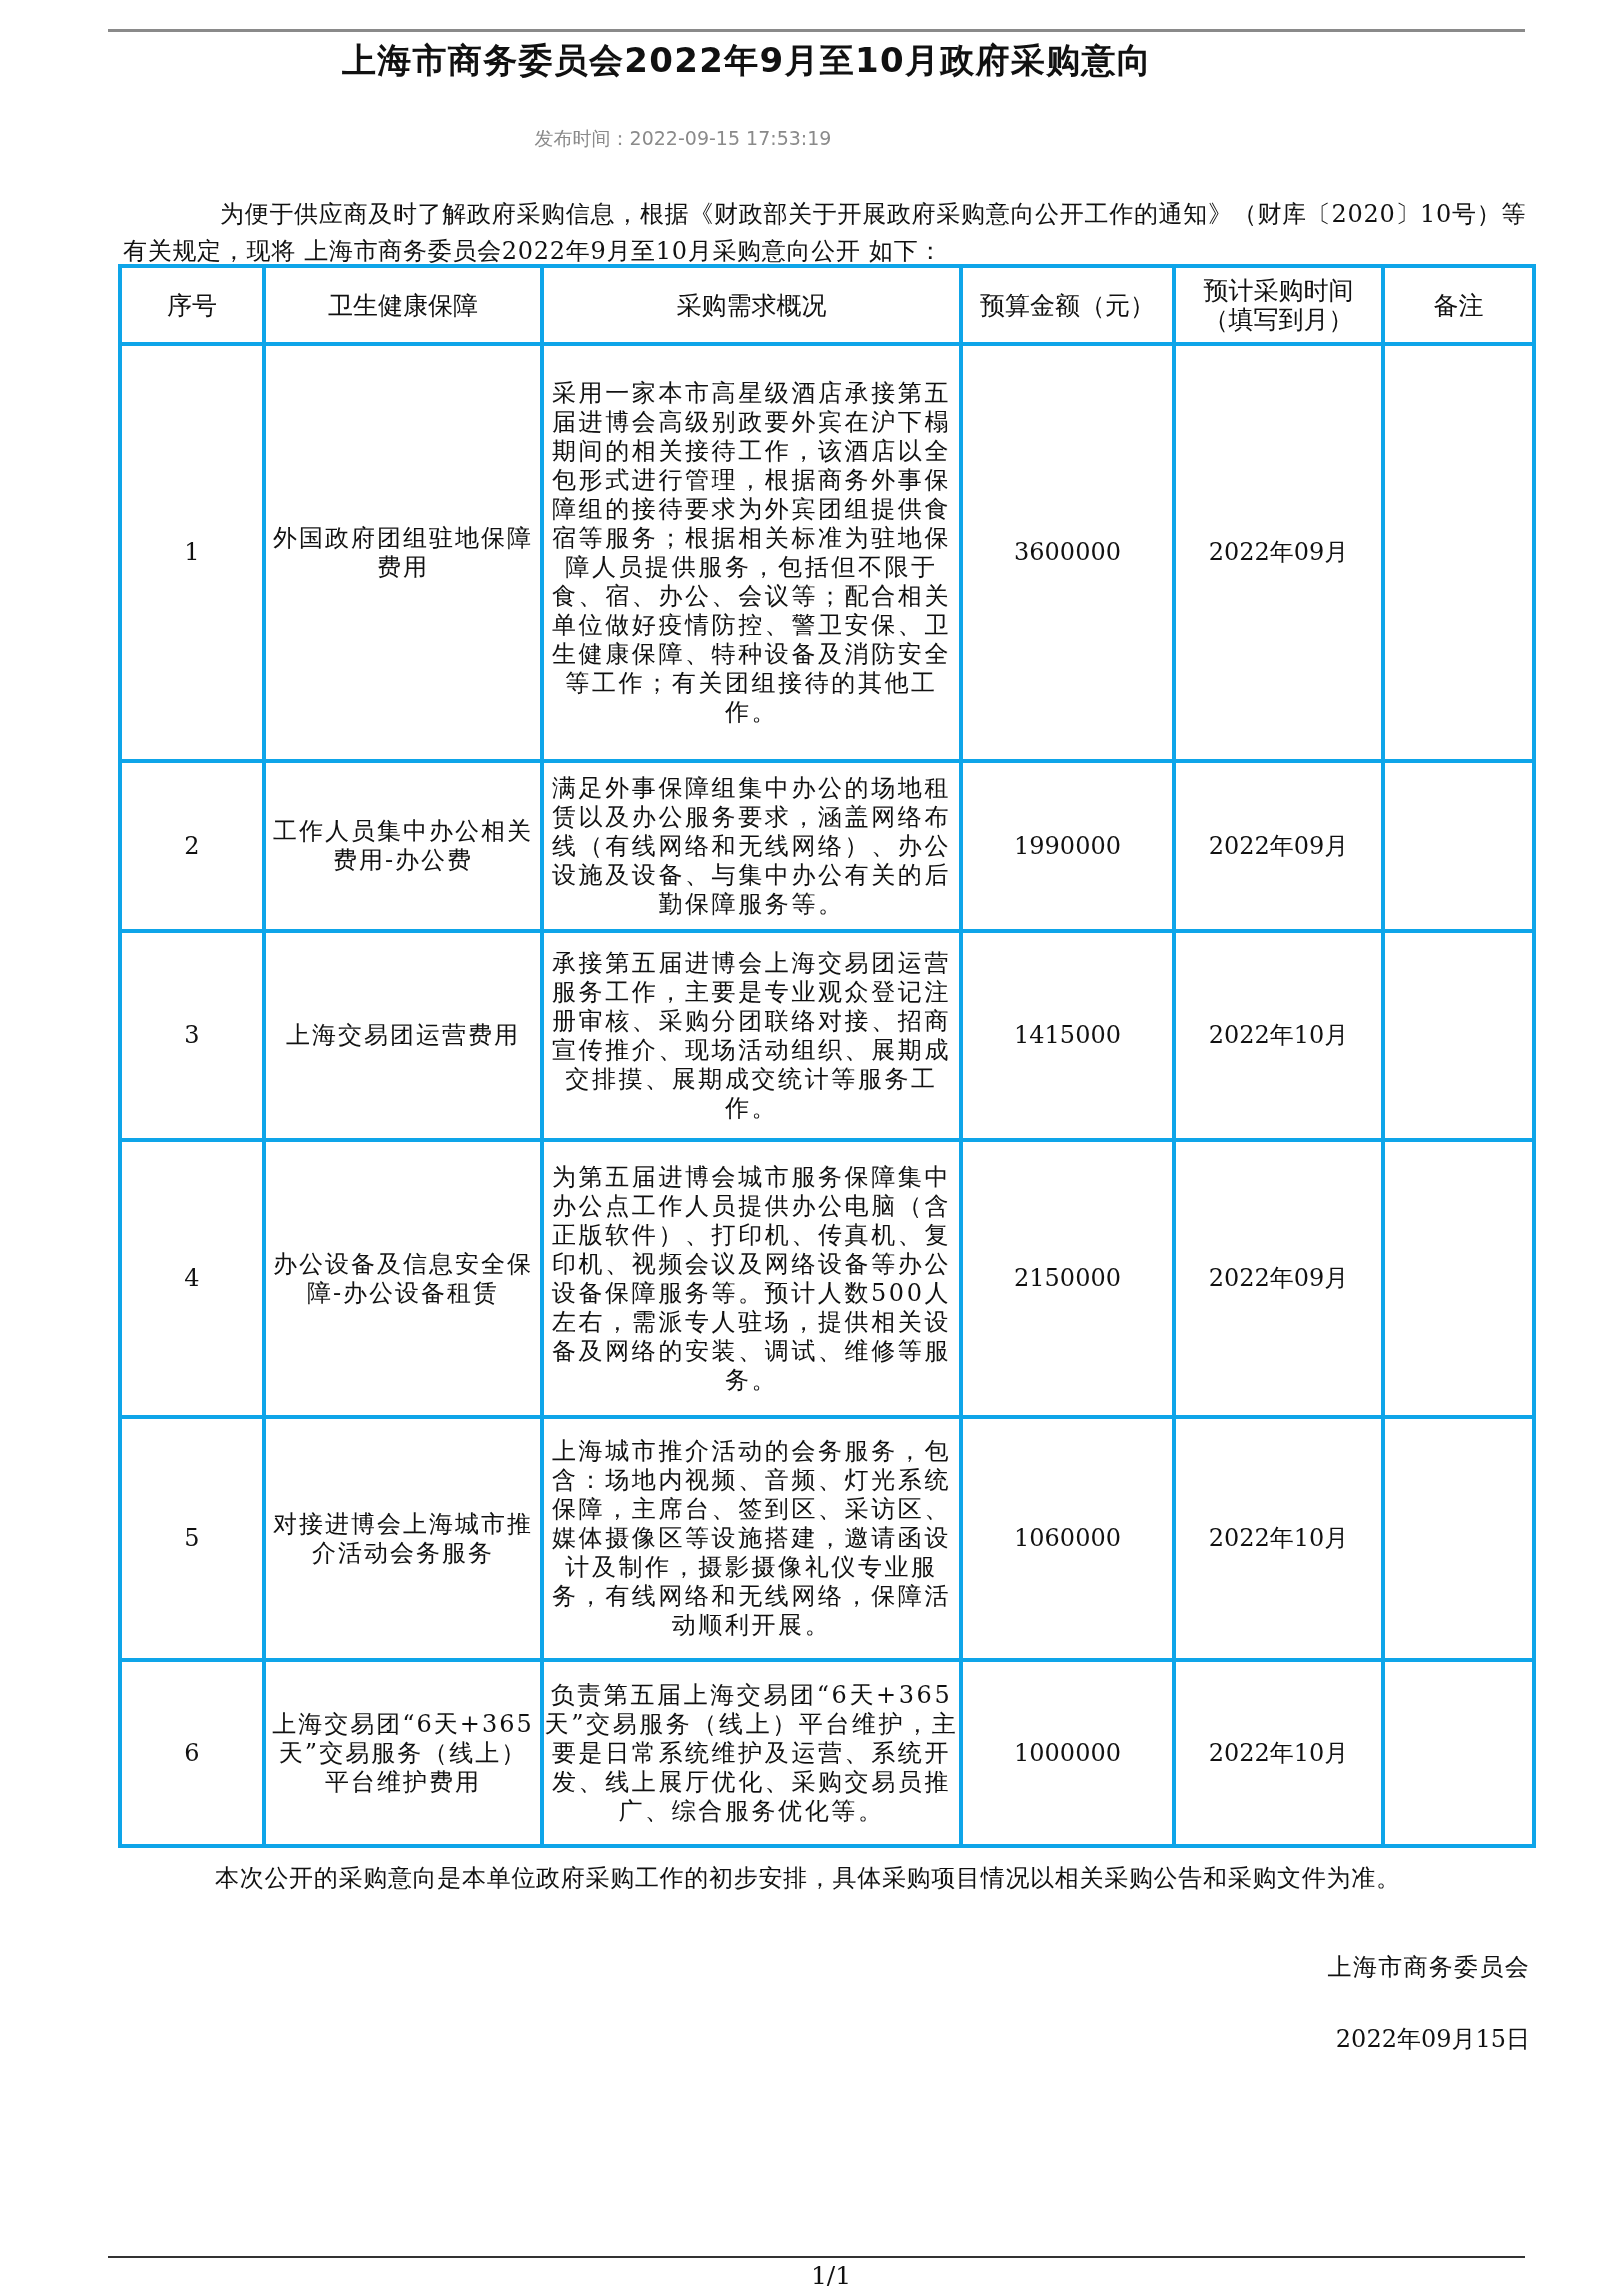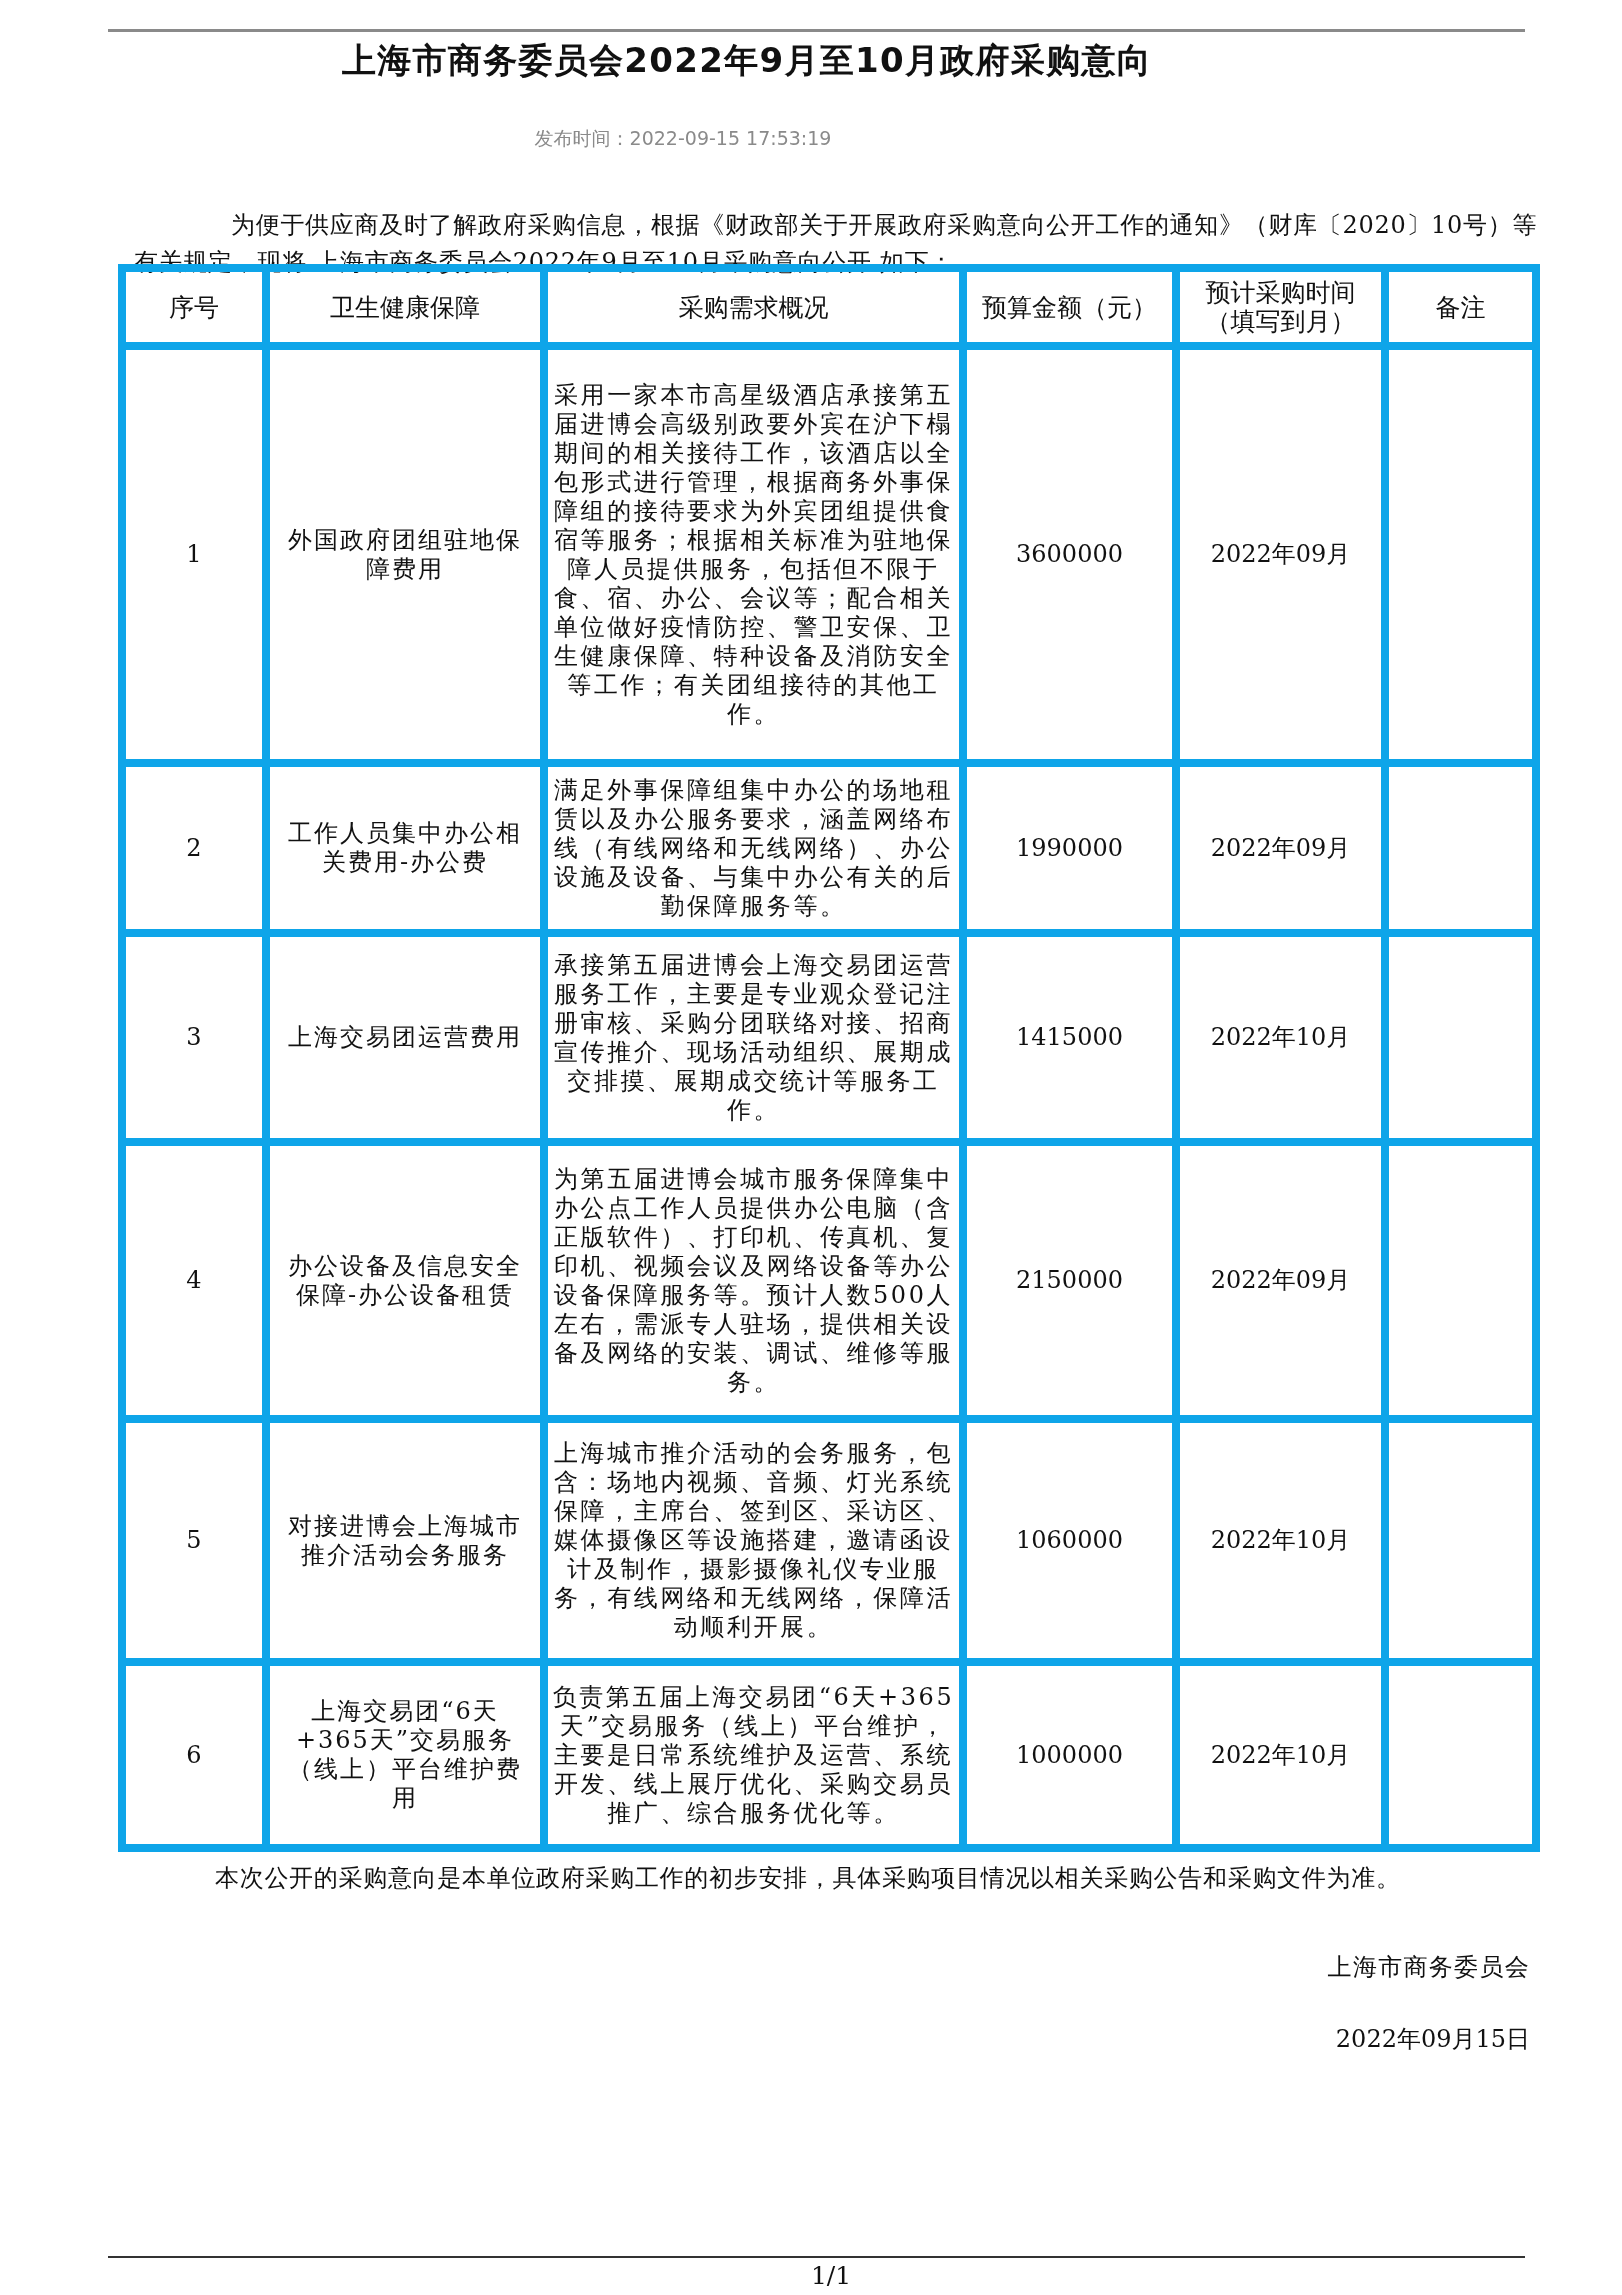--- a/index.html
+++ b/index.html
@@ -10,39 +10,39 @@
   .rule-bottom { top: 2256px; height: 2px; background: #333; }
   .title { position: absolute; top: 34px; left: 0; width: 1494px; text-align: center;
            font-family: "DejaVu Sans", "Liberation Sans", sans-serif; font-size: 34px;
            font-weight: bold; letter-spacing: 1.3px; line-height: 52px; }
   .pubtime { position: absolute; top: 126px; left: 0; width: 1366px; text-align: center;
              font-family: "DejaVu Sans", "Liberation Sans", sans-serif; font-size: 19px; color: #8a8a8a; }
   .intro { position: absolute; top: 191px; left: 118px; width: 1413px; font-size: 24px;
            line-height: 37px; text-indent: 97px; letter-spacing: 0.7px; }
   table.proc { position: absolute; top: 264px; left: 118px; width: 1413px; border-collapse: collapse;
                table-layout: fixed; font-size: 24px; }
-  table.proc th, table.proc td { border: 8px solid #0ea5e9; text-align: center; vertical-align: middle;
+  table.proc th, table.proc td { border: 4px solid #0ea5e9; text-align: center; vertical-align: middle;
                                  padding: 0 5.2px; font-weight: normal; line-height: 29px; }
   table.proc th { font-family: "DejaVu Sans", "Liberation Sans", sans-serif; font-size: 25px; }
   table.proc td.desc { line-height: 29px; letter-spacing: 2.6px; padding: 0 0; }
   table.proc td.name { letter-spacing: 2px; }
   .closing { position: absolute; top: 1860px; left: 118px; width: 1413px; font-size: 24px;
              line-height: 37px; text-indent: 97px; letter-spacing: 0.7px; }
   .sign { position: absolute; top: 1951px; right: 92px; font-size: 24px; letter-spacing: 1.3px; }
   .date { position: absolute; top: 2023px; right: 92px; font-size: 24px; }
   .pagenum { position: absolute; top: 2261px; left: 0; width: 1622px; text-align: center; font-size: 25px; margin-left: 20px; }
 </style>
 </head>
 <body>
 
 <div class="rule rule-top"></div>
 <div class="title">上海市商务委员会2022年9月至10月政府采购意向</div>
 <div class="pubtime">发布时间：2022-09-15 17:53:19</div>
 
-<p class="intro" style="margin:16px;">为便于供应商及时了解政府采购信息，根据《财政部关于开展政府采购意向公开工作的通知》（财库〔2020〕10号）等有关规定，现将 上海市商务委员会2022年9月至10月采购意向公开 如下：</p>
+<p class="intro" style="margin:5px;">为便于供应商及时了解政府采购信息，根据《财政部关于开展政府采购意向公开工作的通知》（财库〔2020〕10号）等有关规定，现将 上海市商务委员会2022年9月至10月采购意向公开 如下：</p>
 
 <table class="proc">
   <colgroup>
     <col style="width:144px">
       <col style="width:278px">
       <col style="width:419px">
     <col style="width:213px">
       <col style="width:209px">
       <col style="width:151px">
   </colgroup>

